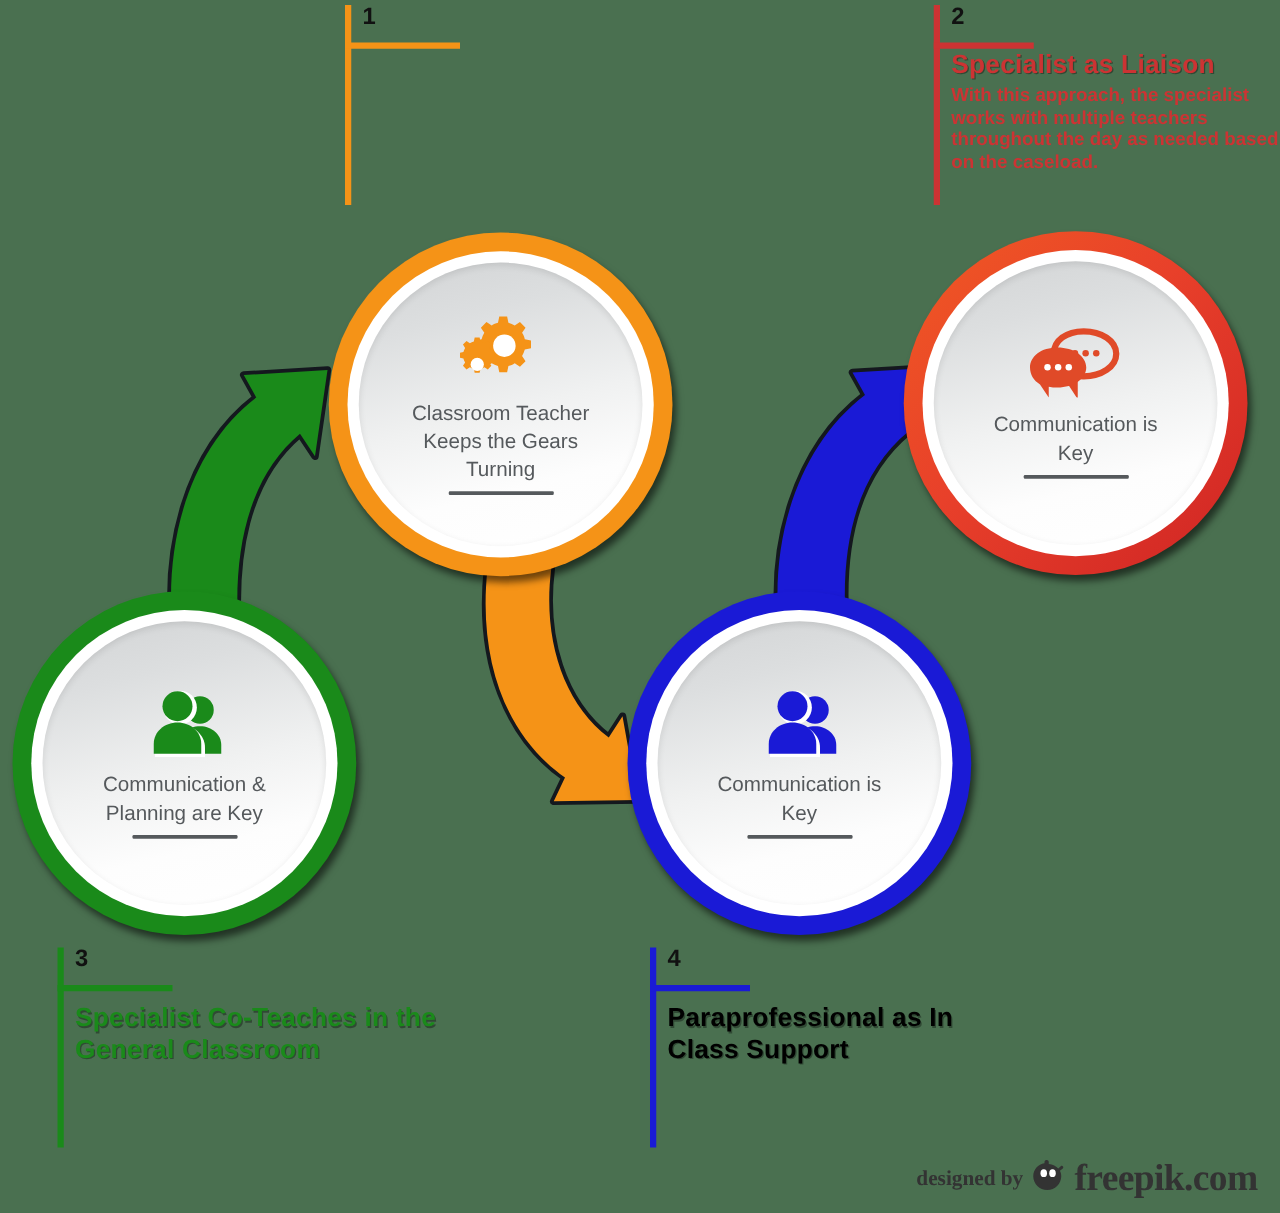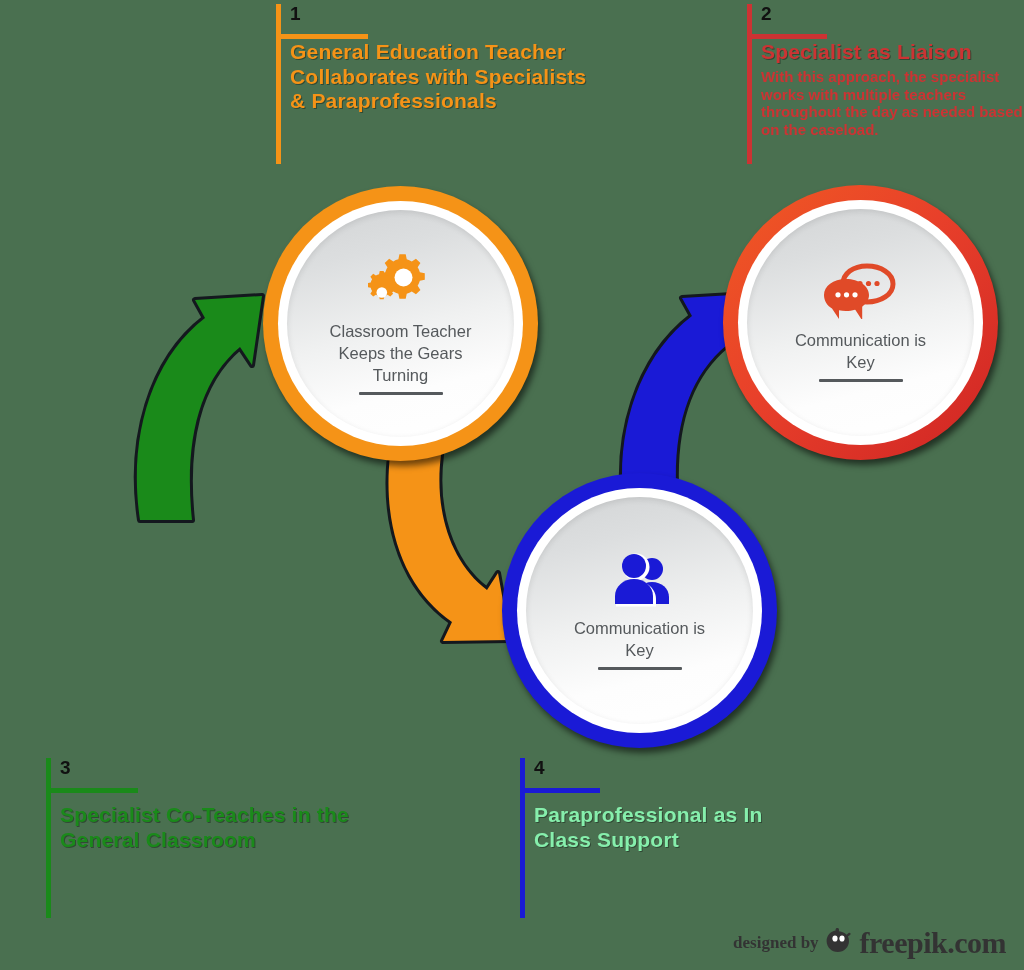--- a/index.html
+++ b/index.html
@@ -77,21 +77,21 @@
   
   #label-3 { left: 46px; top: 758px; width: 330px; height: 160px; }
   #label-3 .rule-vert  { background: #1a8a1a; }
   #label-3 .rule-horz  { background: #1a8a1a; top: 30px; }
   #label-3 .step-title { top: 45px; font-size: 21px; color: #1a8a1a; width: 320px; }
 
   
   #label-4 { left: 520px; top: 758px; width: 300px; height: 160px; }
   #label-4 .rule-vert  { background: #1a1ad6; }
   #label-4 .rule-horz  { background: #1a1ad6; top: 30px; width: 80px; }
-  #label-4 .step-title { top: 45px; font-size: 21px; color: #86efac; width: 260px; }
+  #label-4 .step-title { top: 45px; font-size: 21px; color: #000000; width: 260px; }
 
   
   .node {
     position: absolute;
     border-radius: 50%;
     box-sizing: border-box;
     filter: drop-shadow(3px 5px 3px rgba(0,0,0,0.55));
   }
   .node .ring {
     position: absolute;
@@ -253,20 +253,44 @@
           <circle cx="15" cy="31.8" r="2.6" fill="#ffffff"></circle>
           <circle cx="23.5" cy="31.8" r="2.6" fill="#ffffff"></circle>
           <circle cx="32" cy="31.8" r="2.6" fill="#ffffff"></circle>
         </svg>
       </span>
       <div class="node-text">Communication is Key</div>
       <div class="node-underline"></div>
     </div>
   </div>
 
+  <div class="node" id="node-green">
+    <div class="ring"></div>
+    <div class="gap"></div>
+    <div class="face">
+      <span class="node-icon">
+        <svg width="68" height="56" viewBox="0 0 68 56" xmlns="http://www.w3.org/2000/svg">
+          <g fill="#1a8a1a">
+            <circle cx="46" cy="18" r="11"></circle>
+            <path d="M46 31 C55.5 31 63 37.5 63 46 L63 53 L29 53 L29 46 C29 37.5 36.5 31 46 31 Z"></path>
+          </g>
+          <g fill="#ffffff">
+            <circle cx="30" cy="16" r="13.5"></circle>
+            <path d="M30 30 C41 30 50 38 50 48 L50 55.5 L10 55.5 L10 48 C10 38 19 30 30 30 Z"></path>
+          </g>
+          <g fill="#1a8a1a">
+            <circle cx="28" cy="15" r="12"></circle>
+            <path d="M28 28 C38.5 28 47 35.5 47 45 L47 53 L9 53 L9 45 C9 35.5 17.5 28 28 28 Z"></path>
+          </g>
+        </svg>
+      </span>
+      <div class="node-text">Communication &amp; Planning are Key</div>
+      <div class="node-underline"></div>
+    </div>
+  </div>
 
   <div class="node" id="node-blue">
     <div class="ring"></div>
     <div class="gap"></div>
     <div class="face">
       <span class="node-icon">
         <svg width="68" height="56" viewBox="0 0 68 56" xmlns="http://www.w3.org/2000/svg">
           <g fill="#1a1ad6">
             <circle cx="46" cy="18" r="11"></circle>
             <path d="M46 31 C55.5 31 63 37.5 63 46 L63 53 L29 53 L29 46 C29 37.5 36.5 31 46 31 Z"></path>
@@ -283,21 +307,20 @@
       </span>
       <div class="node-text">Communication is Key</div>
       <div class="node-underline"></div>
     </div>
   </div>
 
   <div class="step-label" id="label-1">
     <div class="rule-vert"></div>
     <div class="rule-horz"></div>
     <div class="step-num">1</div>
-    <div class="step-title">General Education Teacher Collaborates with Specialists &amp; Paraprofessionals</div>
   </div>
 
   <div class="step-label" id="label-2">
     <div class="rule-vert"></div>
     <div class="rule-horz"></div>
     <div class="step-num">2</div>
     <div class="step-title">Specialist as Liaison</div>
     <div class="step-body">With this approach, the specialist works with multiple teachers throughout the day as needed based on the caseload.</div>
   </div>
 

